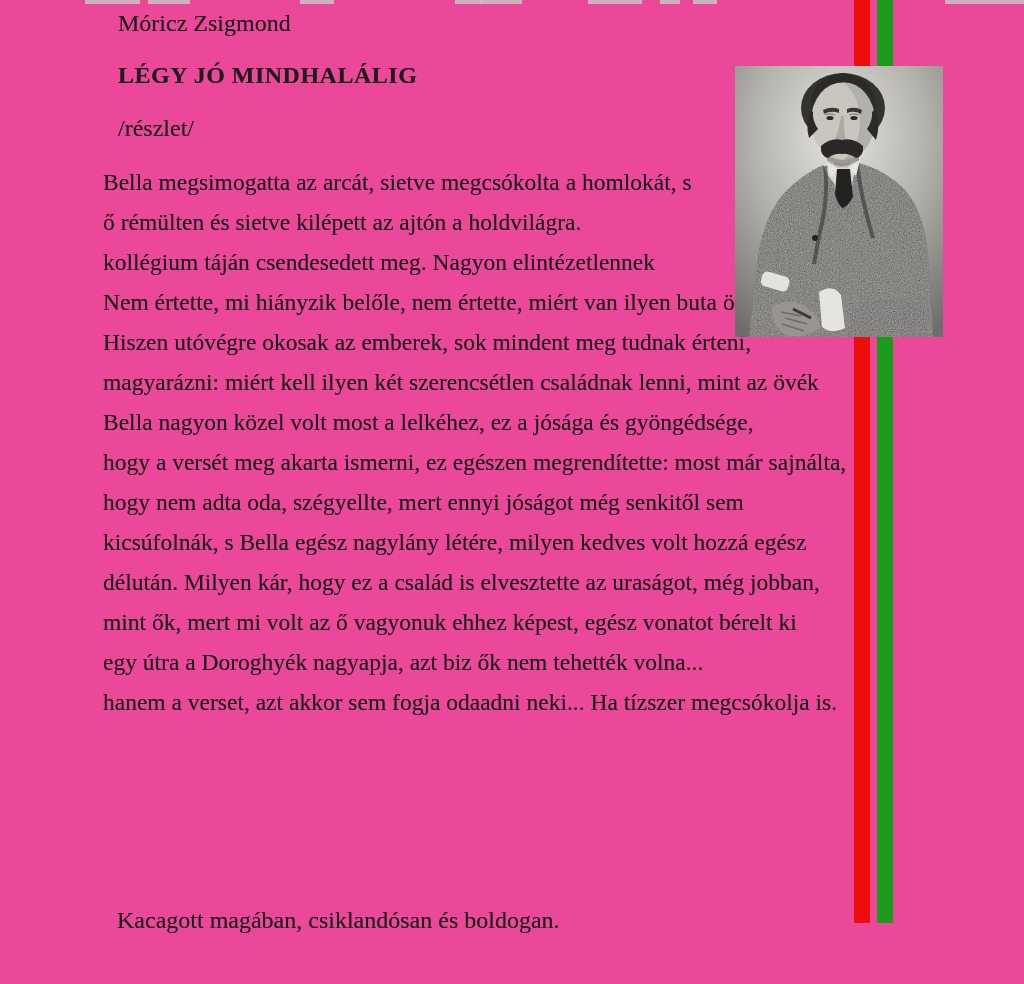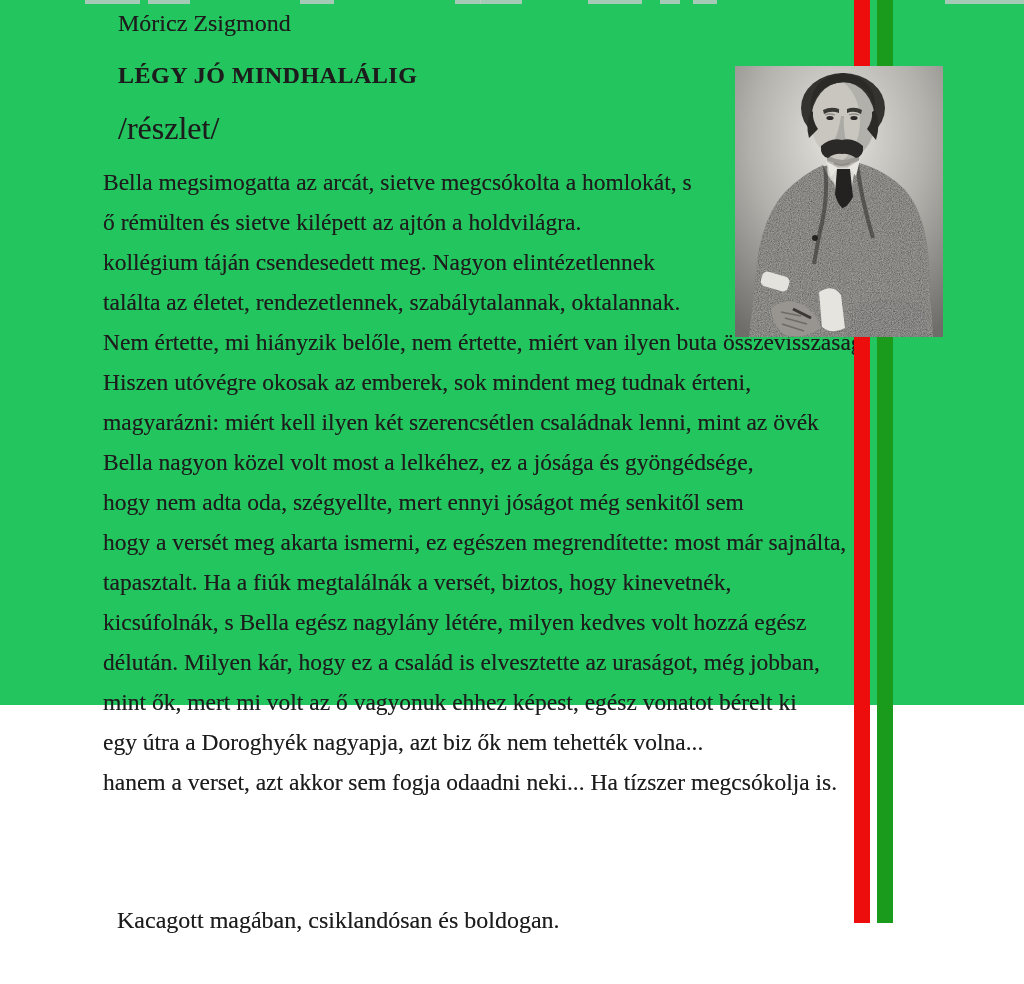--- a/index.html
+++ b/index.html
@@ -1,24 +1,24 @@
 <!DOCTYPE html>
 <html><head>
 <meta charset="utf-8">
 <style>
   html,body{margin:0;padding:0;background:#ffffff;}
   body{width:1024px;height:984px;overflow:hidden;}
   .page{
-    position:relative;width:1024px;height:705px;background:#22c55e;
+    position:relative;width:1024px;height:984px;background:#ec4899;
     font-family:"Liberation Serif","DejaVu Serif",serif;color:#1d1c1c;
   }
   .txt{ text-shadow:0 0 0.6px rgba(40,40,40,0.55); }
   .author{position:absolute;left:118px;top:8px;font-size:24px;line-height:30px;}
   .title{position:absolute;left:118px;top:60px;font-size:24px;line-height:30px;font-weight:bold;letter-spacing:0.5px;text-align:center;}
-  .subtitle{position:absolute;left:118px;top:113px;font-size:32px;line-height:30px;}
+  .subtitle{position:absolute;left:118px;top:113px;font-size:24px;line-height:30px;}
   .bodytext{position:absolute;left:103px;top:162px;font-size:23.5px;}
   .bl{height:40px;line-height:40px;white-space:nowrap;max-width:791px;overflow:hidden;}
   .closing{position:absolute;left:117px;top:905px;font-size:24px;line-height:30px;}
   .stripe{position:absolute;top:0;height:923px;z-index:5;}
   .stripe-red{left:854px;width:16px;}
   .stripe-green{left:877px;width:16px;}
   .photo{position:absolute;left:735px;top:66px;width:208px;height:271px;z-index:10;line-height:0;}
   .dash{position:absolute;top:0;height:4px;background:#c7cbca;opacity:0.8;}
   .d1{left:85px;width:55px;}  .d2{left:148px;width:42px;}
   .d3{left:300px;width:34px;} .d4{left:455px;width:26px;}
@@ -42,28 +42,26 @@
   <div class="dash d9"></div>
 
   <div class="author txt">Móricz Zsigmond</div>
   <div class="title txt">LÉGY JÓ MINDHALÁLIG</div>
   <div class="subtitle txt">/részlet/</div>
 
   <div class="bodytext txt">
     <div class="bl">Bella megsimogatta az arcát, sietve megcsókolta a homlokát, s</div>
     <div class="bl">ő rémülten és sietve kilépett az ajtón a holdvilágra.</div>
     <div class="bl">kollégium táján csendesedett meg. Nagyon elintézetlennek</div>
-    <div class="bl">találta az életet, rendezetlennek, szabálytalannak, oktalannak.</div>
     <div class="bl">Nem értette, mi hiányzik belőle, nem értette, miért van ilyen buta összevisszaság.</div>
     <div class="bl">Hiszen utóvégre okosak az emberek, sok mindent meg tudnak érteni,</div>
     <div class="bl">magyarázni: miért kell ilyen két szerencsétlen családnak lenni, mint az övék</div>
     <div class="bl">Bella nagyon közel volt most a lelkéhez, ez a jósága és gyöngédsége,</div>
+    <div class="bl">hogy a versét meg akarta ismerni, ez egészen megrendítette: most már sajnálta,</div>
     <div class="bl">hogy nem adta oda, szégyellte, mert ennyi jóságot még senkitől sem</div>
-    <div class="bl">hogy a versét meg akarta ismerni, ez egészen megrendítette: most már sajnálta,</div>
-    <div class="bl">tapasztalt. Ha a fiúk megtalálnák a versét, biztos, hogy kinevetnék,</div>
     <div class="bl">kicsúfolnák, s Bella egész nagylány létére, milyen kedves volt hozzá egész</div>
     <div class="bl">délután. Milyen kár, hogy ez a család is elvesztette az uraságot, még jobban,</div>
     <div class="bl">mint ők, mert mi volt az ő vagyonuk ehhez képest, egész vonatot bérelt ki</div>
     <div class="bl">egy útra a Doroghyék nagyapja, azt biz ők nem tehették volna...</div>
     <div class="bl">hanem a verset, azt akkor sem fogja odaadni neki... Ha tízszer megcsókolja is.</div>
   </div>
 
   <div class="closing txt">Kacagott magában, csiklandósan és boldogan.</div>
 
   <div class="stripe stripe-red" style="background: rgb(238, 13, 13);"></div>

